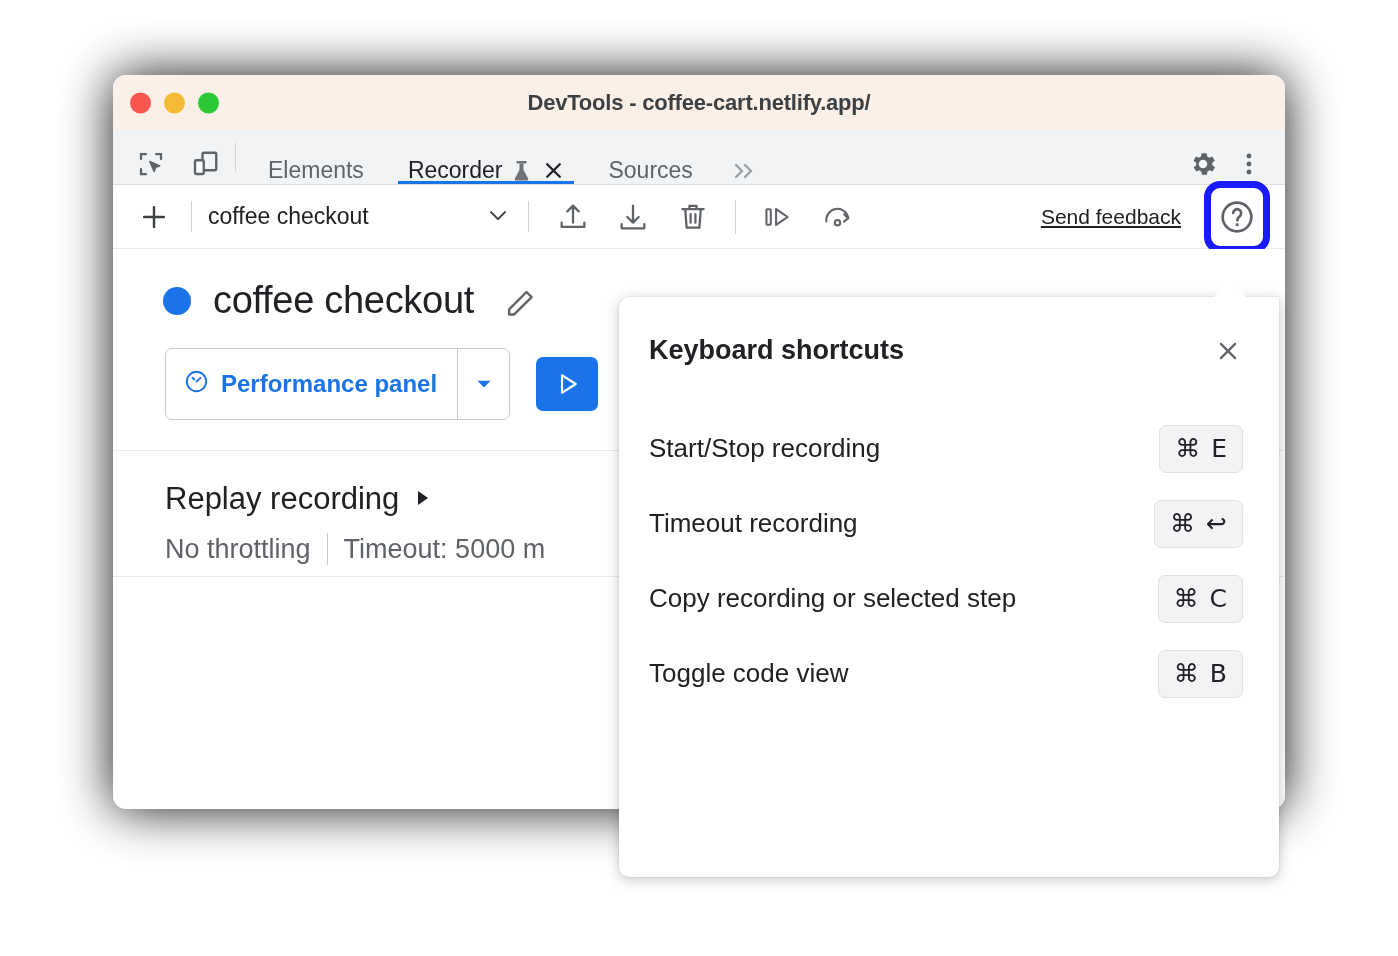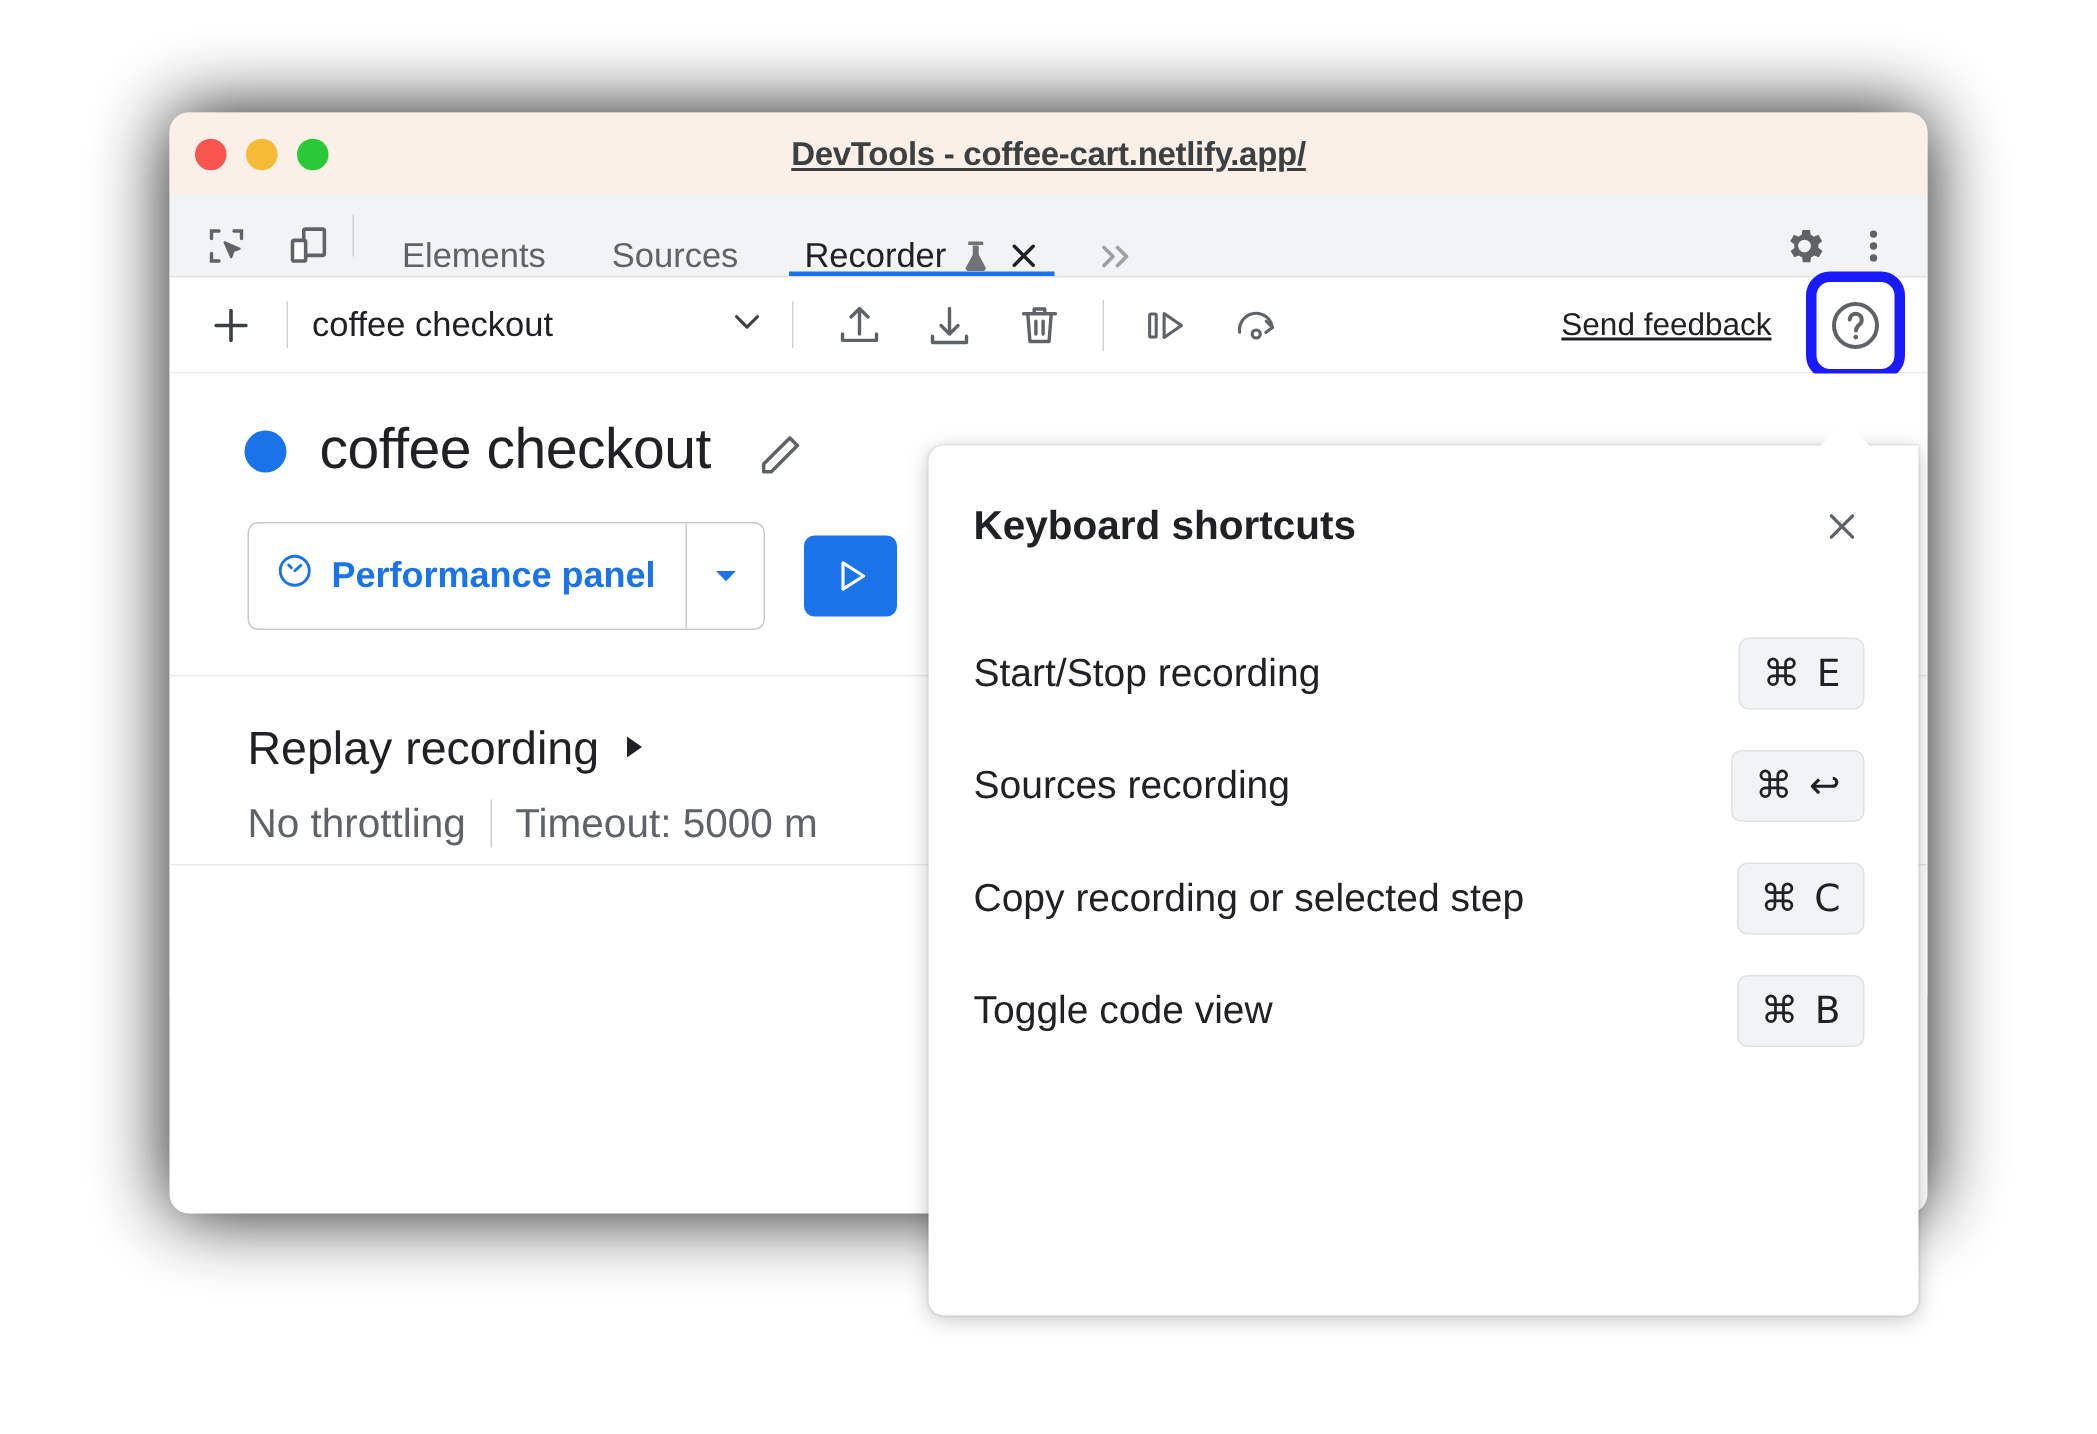--- a/index.html
+++ b/index.html
@@ -65,21 +65,20 @@
   .dot.yellow { background: #f6bb34; }
   .dot.green  { background: #2cc937; }
 
   .titlebar-title {
     width: 100%;
     text-align: center;
     font-size: 22px;
     font-weight: bold;
     color: #3c4043;
     letter-spacing: -0.2px;
-    text-decoration: underline;
   }
 
   
   .tabstrip {
     position: relative;
     height: 55px;
     background: #f1f3f4;
     display: flex;
     align-items: flex-end;
     border-bottom: 1px solid #e0e0e0;
@@ -361,37 +360,37 @@
           <svg width="30" height="30" viewBox="0 0 24 24" fill="none" stroke="#5f6368" stroke-width="1.9">
             <rect x="10" y="3" width="11" height="14" rx="1"></rect>
             <rect x="4" y="9" width="7" height="11" rx="1" fill="#ffffff"></rect>
           </svg>
         </div>
       </div>
       <div class="vdiv"></div>
       <div class="tabs">
         <div class="tab">
           <span>Elements</span>
-        </div>
-        <div class="tab">
-          <span>Sources</span>
         </div>
         <div class="tab active">
           <span>Recorder</span>
           <span class="flask">
             <svg width="21" height="24" viewBox="0 0 20 24" fill="#6f7276">
               <rect x="5" y="2" width="10" height="2.4" rx="0.6"></rect>
               <path d="M8 4.6h4v6.2l4.6 8.6c.5 1-.2 2.2-1.4 2.2H4.8c-1.2 0-1.9-1.2-1.4-2.2L8 10.8V4.6z"></path>
             </svg>
           </span>
           <span class="tabclose">
             <svg width="21" height="21" viewBox="0 0 20 20" stroke="#202124" stroke-width="2.2" stroke-linecap="round">
               <path d="M4 4l12 12M16 4L4 16"></path>
             </svg>
           </span>
+        </div>
+        <div class="tab">
+          <span>Sources</span>
         </div>
         <div class="chev-more">
           <svg width="26" height="22" viewBox="0 0 26 22" fill="none" stroke="#9aa0a6" stroke-width="2.4" stroke-linecap="round" stroke-linejoin="round">
             <path d="M5 5l6 6-6 6M14 5l6 6-6 6"></path>
           </svg>
         </div>
       </div>
       <div class="right-icons">
         <div class="icon-btn">
           <svg width="30" height="30" viewBox="0 0 24 24" fill="#5f6368">
@@ -545,21 +544,21 @@
 
       <div class="shortcut-row">
         <div class="shortcut-label">Start/Stop recording</div>
         <div class="kbd">
           <span>⌘</span>
           <span>E</span>
         </div>
       </div>
 
       <div class="shortcut-row">
-        <div class="shortcut-label">Sources recording</div>
+        <div class="shortcut-label">Timeout recording</div>
         <div class="kbd">
           <span>⌘</span>
           <span>↩</span>
         </div>
       </div>
 
       <div class="shortcut-row">
         <div class="shortcut-label">Copy recording or selected step</div>
         <div class="kbd">
           <span>⌘</span>

